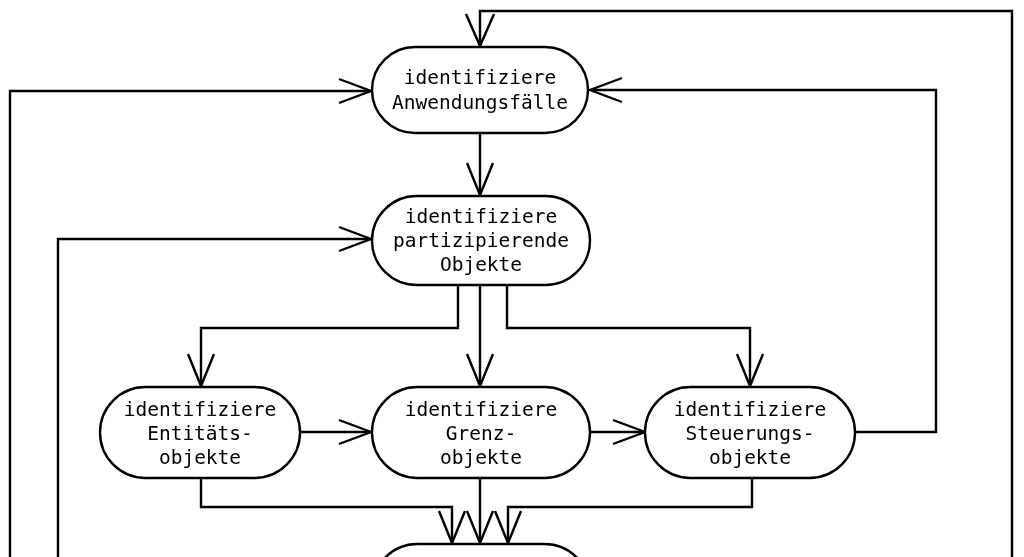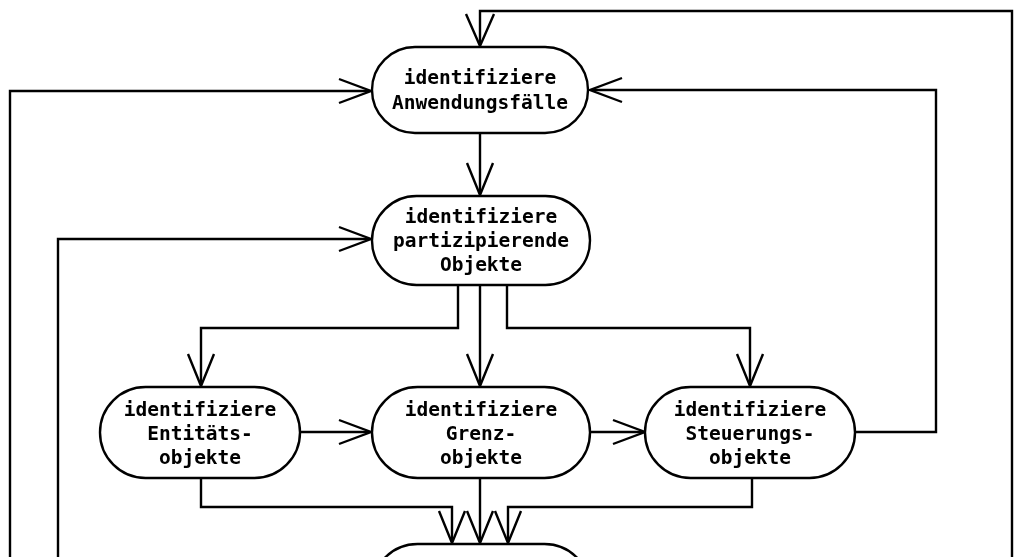--- a/index.html
+++ b/index.html
@@ -10,21 +10,20 @@
   }
   body {
     font-family: "DejaVu Sans Mono", "Liberation Mono", monospace;
   }
   #diagram-root {
     position: relative;
     width: 1024px;
     height: 557px;
     background: #ffffff;
     overflow: hidden;
-    font-weight: bold;
   }
   #flow-svg {
     position: absolute;
     top: 0;
     left: 0;
     width: 1024px;
     height: 557px;
     display: block;
   }
   .node-shape {

